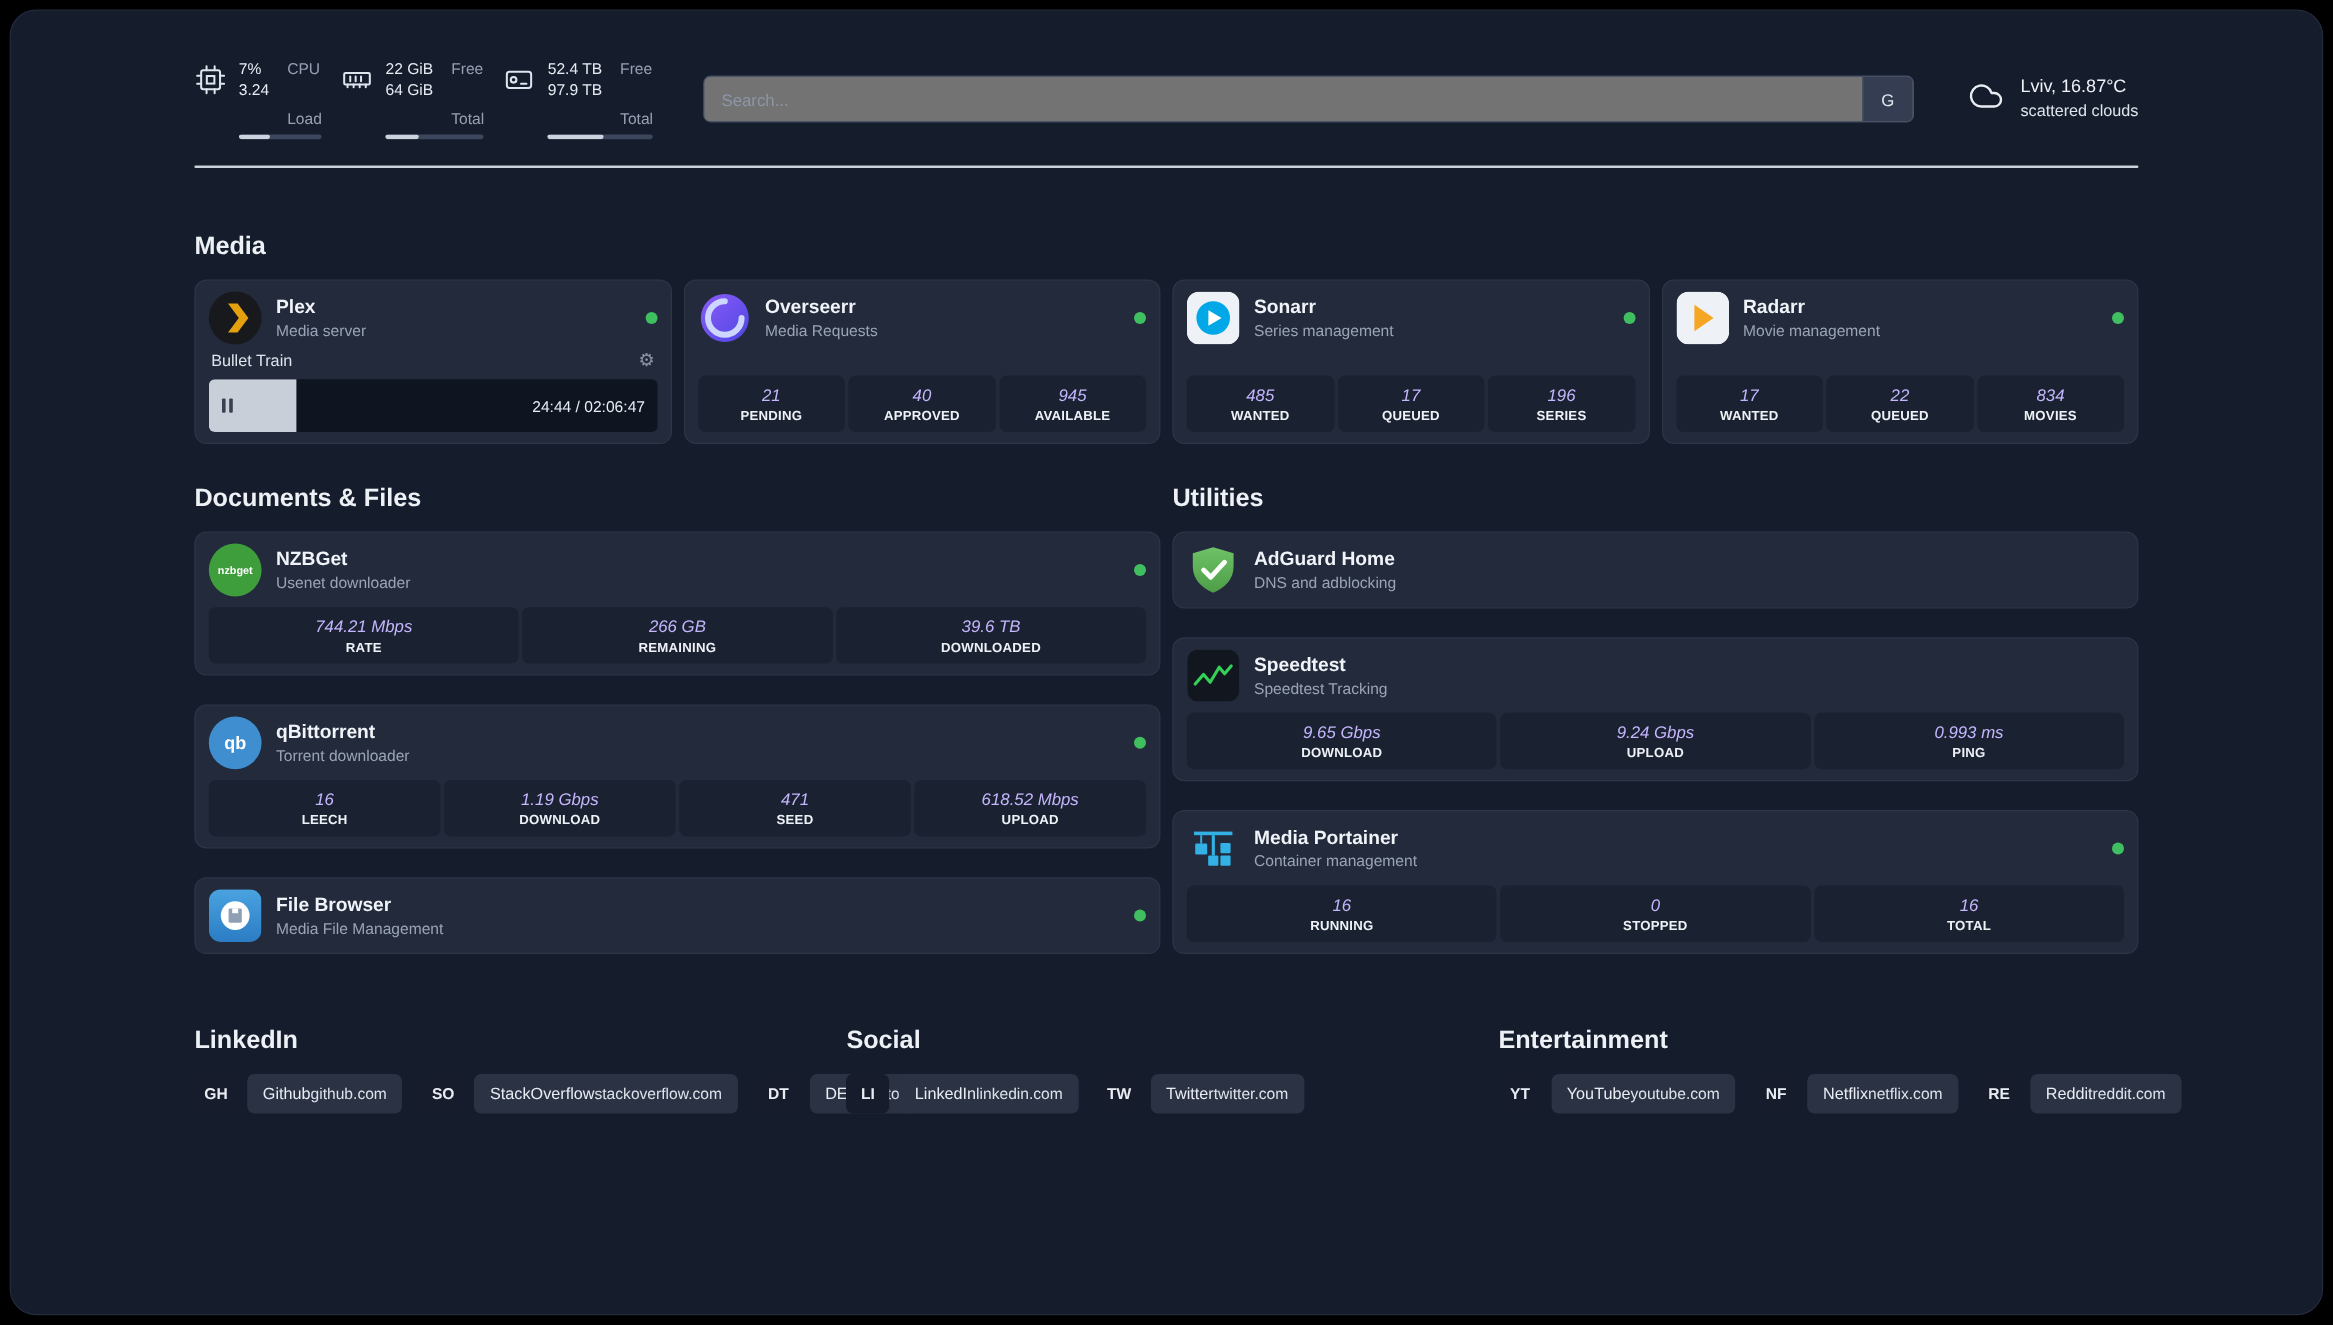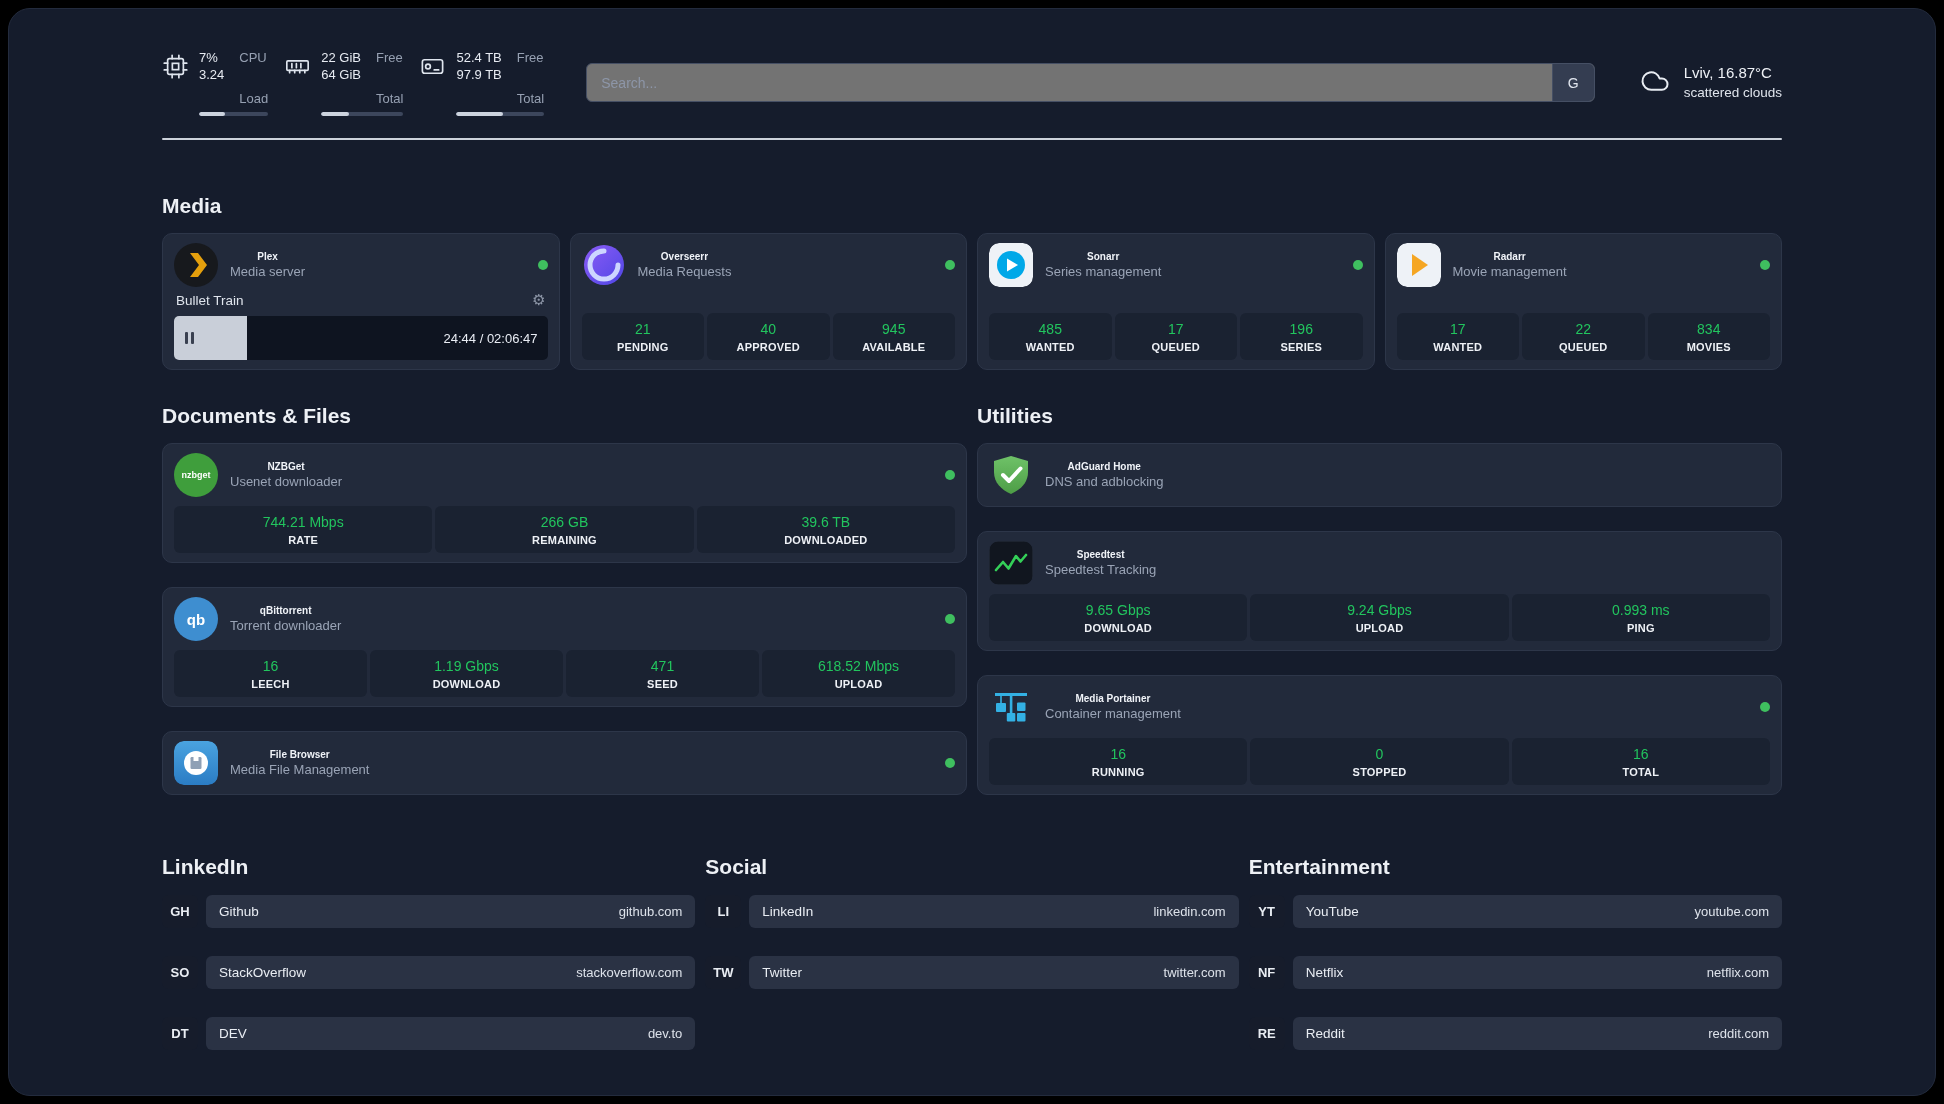--- a/index.html
+++ b/index.html
@@ -29,32 +29,32 @@
   .divider{height:2px;background:#ccd2db;border-radius:1px;margin-top:22px;}
 
   
   .section-title{font-size:21px;font-weight:700;color:#edf0f5;}
   .media-title{margin-top:54px;margin-bottom:15px;}
   .media-row{display:flex;gap:10px;}
   .card{background:#222a3b;border:1px solid #2d3649;border-radius:10px;box-sizing:border-box;padding:9px 11px;cursor:pointer;}
   .media-row .card{flex:1;min-height:130px;display:flex;flex-direction:column;justify-content:space-between;}
   .card-head{display:flex;align-items:center;gap:12px;}
   .app-meta{display:flex;flex-direction:column;}
-  .app-name{font-size:10px;font-weight:600;color:#f0f3f8;text-align:center;}
+  .app-name{font-size:16px;font-weight:600;color:#f0f3f8;}
   .app-sub{font-size:13px;color:#9aa4b6;margin-top:2px;}
   .status-dot{width:10px;height:10px;border-radius:50%;margin-left:auto;align-self:center;flex:none;}
   .app-icon{width:44px;height:44px;border-radius:10px;display:flex;align-items:center;justify-content:center;flex:none;overflow:hidden;}
   .app-icon svg{display:block;}
   .icon-plex{background:#17191d;border-radius:50%;}
   .icon-nzbget{background:#3f9e3c;border-radius:50%;color:#fff;font-size:9px;font-weight:700;}
   .icon-qb{background:#3e8ed0;border-radius:50%;color:#fff;font-size:15px;font-weight:700;}
 
   .stats{display:flex;gap:3px;}
   .stat{flex:1;background:#1a2231;border-radius:6px;padding:8px 4px 7px;text-align:center;}
-  .stat-value{font-size:14px;color:#22c55e;}
+  .stat-value{font-size:14px;color:#c4b5fd;font-style:italic;}
   .stat-label{font-size:11px;font-weight:700;color:#eef1f6;margin-top:4px;letter-spacing:.2px;}
 
   
   .player-top{display:flex;justify-content:space-between;align-items:center;font-size:13.5px;color:#dfe4ec;padding:0 2px;margin-top:4px;}
   .gear{color:#8c95a6;font-size:15px;cursor:pointer;}
   .player-bar{position:relative;height:44px;background:#0e1420;border-radius:5px;margin-top:7px;overflow:hidden;display:flex;align-items:center;cursor:pointer;}
   .player-fill{position:absolute;left:0;top:0;bottom:0;background:#c9cfd9;}
   .pause{position:relative;z-index:1;display:flex;gap:3px;margin-left:11px;}
   .pause i{width:3px;height:12px;background:#394050;border-radius:1px;}
   .player-time{position:absolute;right:10px;color:#e9edf4;font-size:13px;z-index:1;}
@@ -62,21 +62,21 @@
   .columns{display:flex;gap:10px;margin-top:34px;}
   .col{flex:1;min-width:0;}
   .col .section-title{margin-bottom:15px;}
   .col-stack{display:flex;flex-direction:column;gap:24px;}
   .col-stack .stats{margin-top:9px;}
 
   
   .bookmarks{display:flex;gap:10px;margin-top:60px;}
   .bm-group{flex:1;min-width:0;}
   .bm-group .section-title{margin-bottom:16px;}
-  .bm-list{display:flex;flex-direction:column;gap:28px;}
+  .bm-list{display:flex;flex-direction:row;gap:16px;}
   .bm-item{display:flex;align-items:center;gap:8px;height:33px;cursor:pointer;}
   .bm-abbr{width:36px;height:33px;background:#161c2b;border-radius:6px;color:#e9edf3;font-weight:700;font-size:13px;display:flex;align-items:center;justify-content:center;flex:none;}
   .bm-bar{flex:1;height:100%;background:#2a3244;border-radius:6px;display:flex;align-items:center;justify-content:space-between;padding:0 13px;box-sizing:border-box;}
   .bm-name{font-size:13.5px;color:#e9edf3;}
   .bm-url{font-size:13px;color:#dde2ea;}
 </style>
 </head>
 <body>
 
 <div class="app">

